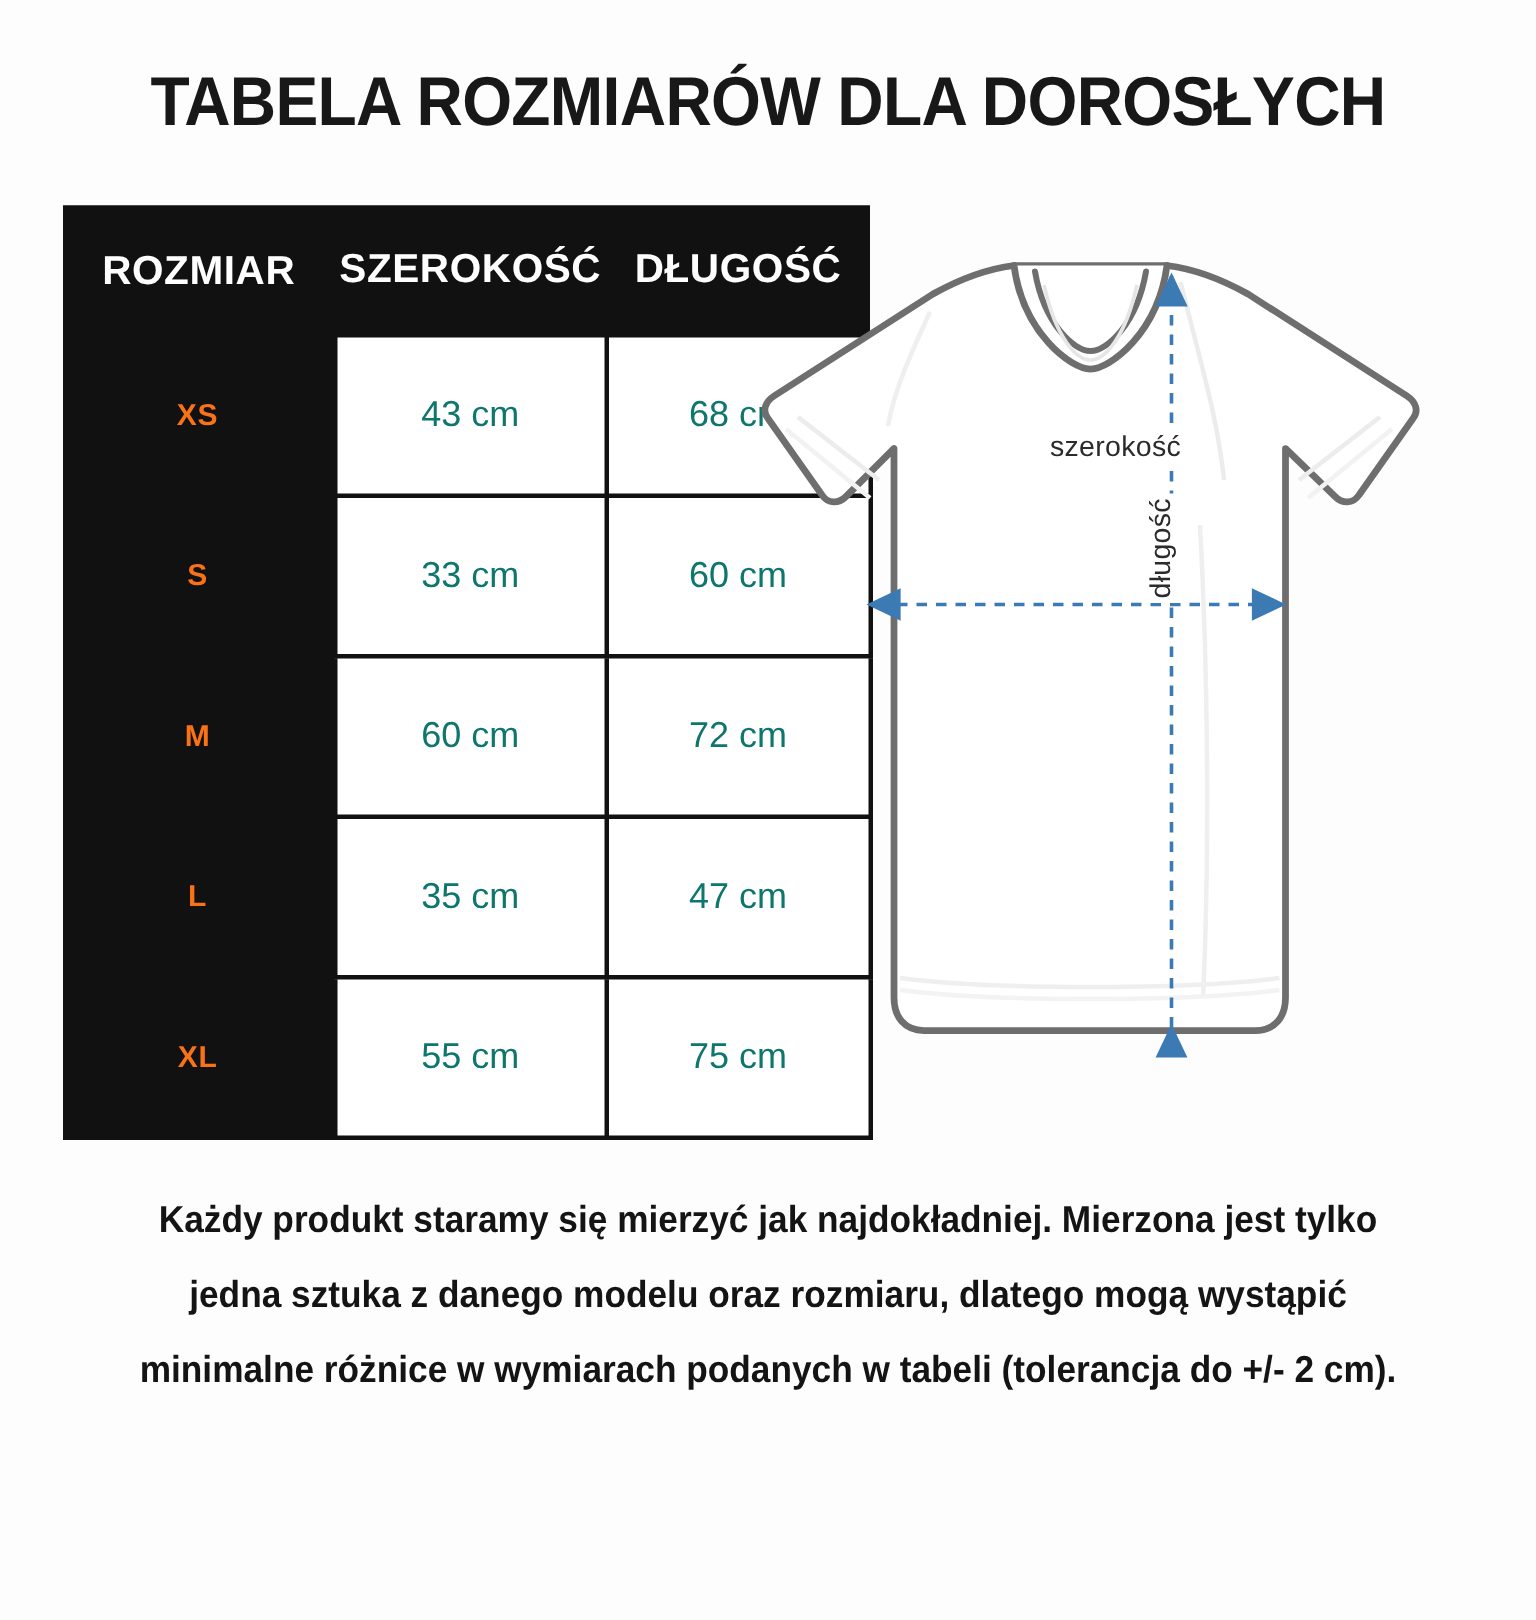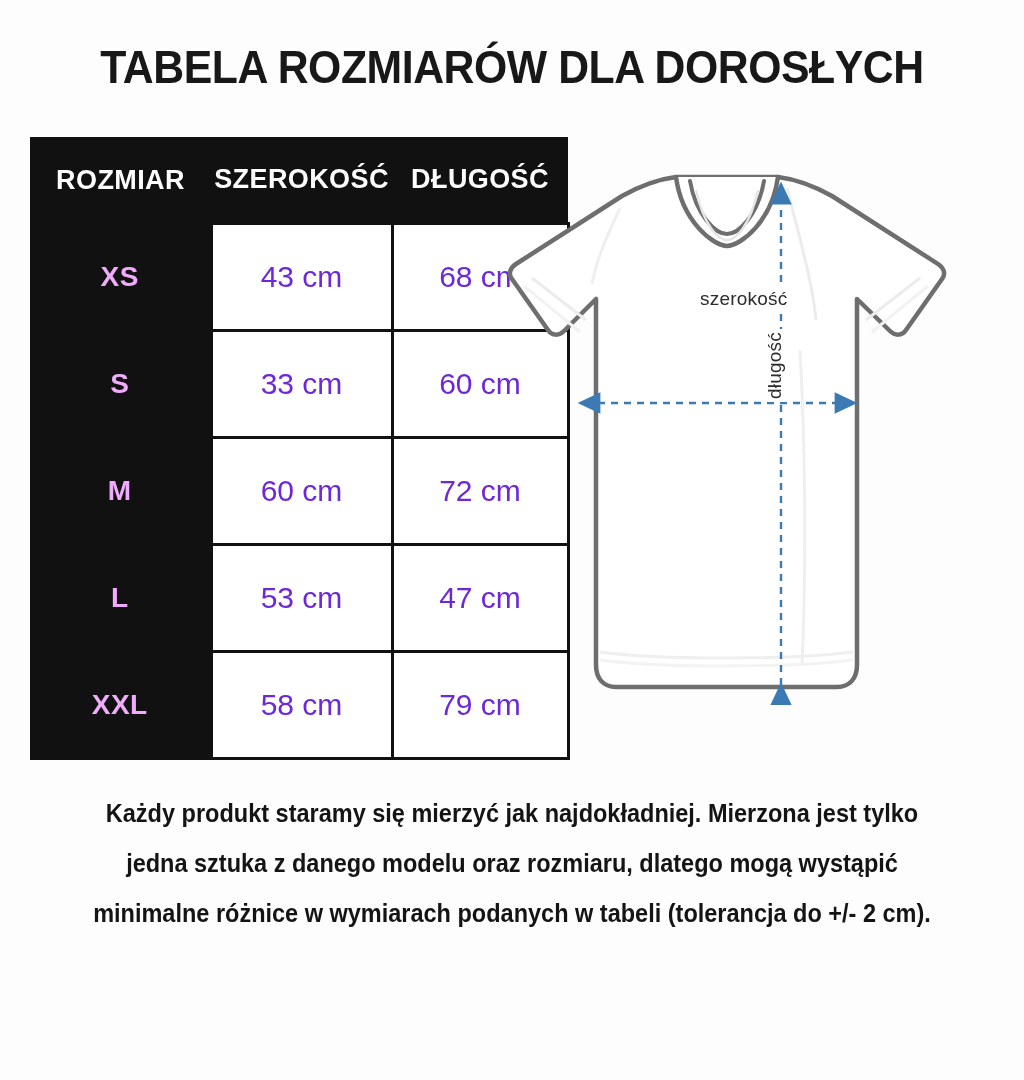--- a/index.html
+++ b/index.html
@@ -28,21 +28,21 @@
     letter-spacing: -0.5px;
     color: #181818;
     transform: scaleX(0.93);
     transform-origin: center top;
     white-space: nowrap;
   }
 
   
   .size-table {
     position: absolute;
-    left: 30px;
+    left: 42px;
     top: 137px;
     width: 538px;
     height: 623px;
     background: #111111;
     box-sizing: border-box;
   }
   .size-table table {
     width: 100%;
     height: 100%;
     border-collapse: collapse;
@@ -60,29 +60,29 @@
     letter-spacing: 0.4px;
     text-align: center;
     height: 85px;
     padding: 0;
     border: 0;
   }
   .size-table td {
     height: 89px;
     padding: 0;
     text-align: center;
-    font-size: 30px;
-    color: #6d28d9;
+    font-size: 24px;
+    color: #0f766e;
     font-weight: normal;
   }
   .size-table td.sz {
     background: #111111;
-    color: #f0abfc;
-    font-weight: bold;
-    font-size: 28px;
+    color: #f97316;
+    font-weight: bold;
+    font-size: 20px;
     letter-spacing: 0.5px;
     border: 0;
   }
   .size-table td.val {
     background: #ffffff;
     border: 3px solid #111111;
   }
 
   
   .shirt-wrap {
@@ -162,27 +162,27 @@
         <td class="val">33 cm</td>
         <td class="val">60 cm</td>
       </tr>
       <tr>
         <td class="sz">M</td>
         <td class="val">60 cm</td>
         <td class="val">72 cm</td>
       </tr>
       <tr>
         <td class="sz">L</td>
-        <td class="val">53 cm</td>
+        <td class="val">35 cm</td>
         <td class="val">47 cm</td>
       </tr>
       <tr>
-        <td class="sz">XXL</td>
-        <td class="val">58 cm</td>
-        <td class="val">79 cm</td>
+        <td class="sz">XL</td>
+        <td class="val">55 cm</td>
+        <td class="val">75 cm</td>
       </tr>
     </tbody>
   </table>
 </div>
 
 <div class="shirt-wrap">
   <svg width="510" height="545" viewBox="0 0 510 545" xmlns="http://www.w3.org/2000/svg">
     <defs>
       <marker id="arrL" markerWidth="11" markerHeight="11" refX="9" refY="5.5" orient="auto">
         <path d="M10,1 L10,10 L0.5,5.5 Z" fill="#3c7ab4"></path>

